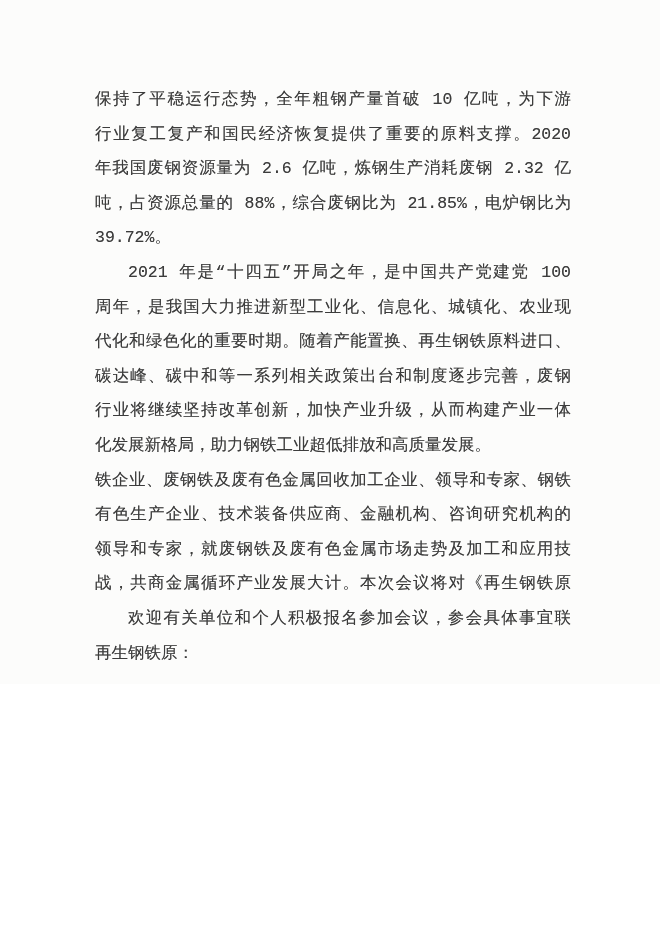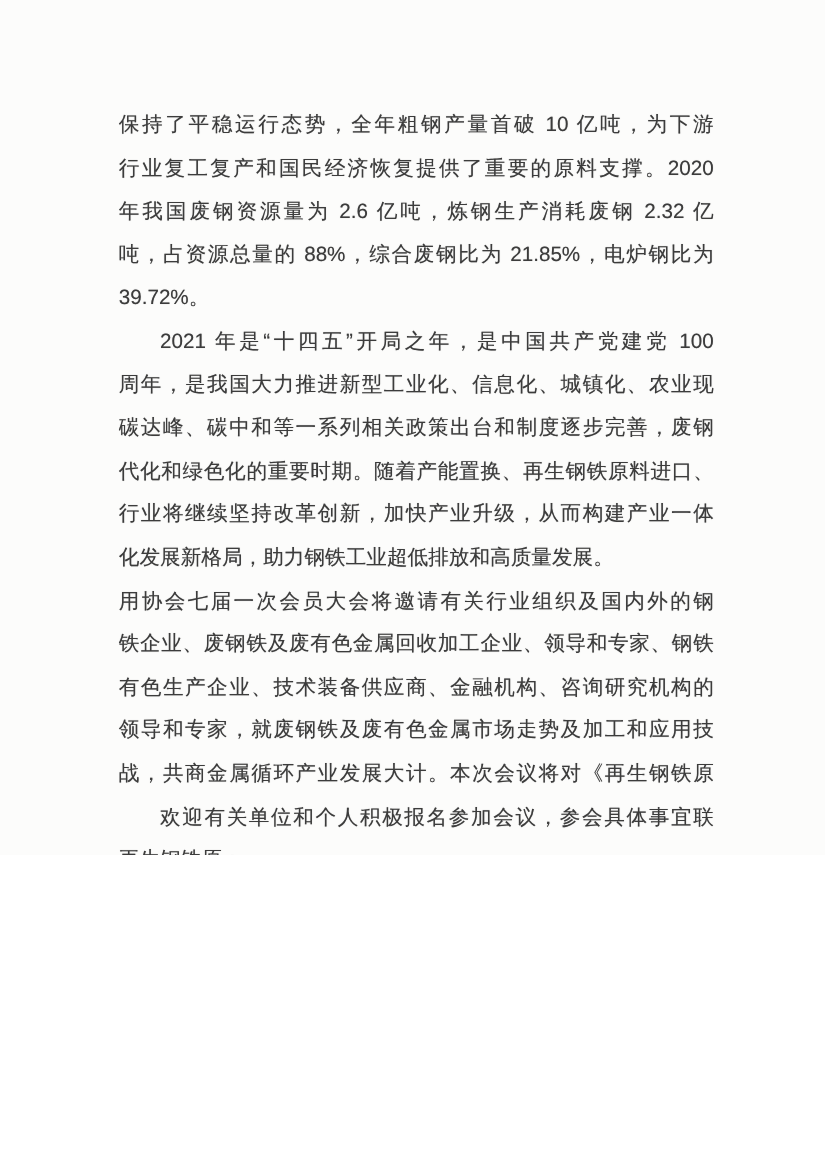--- a/index.html
+++ b/index.html
@@ -6,21 +6,21 @@
     margin: 0;
     padding: 0;
     background: #ffffff;
   }
   .page {
     position: relative;
     width: 660px;
     height: 684px;
     background: #fcfcfb;
     overflow: hidden;
-    font-family: Liberation Sans, sans-serif;
+    font-family: Liberation Mono, monospace;
   }
   .text-block {
     position: absolute;
     left: 95px;
     top: 83px;
     width: 476px;
     color: #3c3c3c;
     font-size: 16.5px;
     text-shadow: 0 0 0.6px rgba(70,70,70,0.55);
   }
@@ -61,27 +61,26 @@
       <div class="paragraph">
         <div class="line">保持了平稳运行态势，全年粗钢产量首破 10 亿吨，为下游</div>
         <div class="line">行业复工复产和国民经济恢复提供了重要的原料支撑。2020</div>
         <div class="line">年我国废钢资源量为 2.6 亿吨，炼钢生产消耗废钢 2.32 亿</div>
         <div class="line">吨，占资源总量的 88%，综合废钢比为 21.85%，电炉钢比为</div>
         <div class="line last">39.72%。</div>
       </div>
       <div class="paragraph">
         <div class="line indent">2021 年是“十四五”开局之年，是中国共产党建党 100</div>
         <div class="line">周年，是我国大力推进新型工业化、信息化、城镇化、农业现</div>
+        <div class="line">代化和绿色化的重要时期。随着产能置换、再生钢铁原料进口、</div>
         <div class="line">碳达峰、碳中和等一系列相关政策出台和制度逐步完善，废钢</div>
-        <div class="line">代化和绿色化的重要时期。随着产能置换、再生钢铁原料进口、</div>
         <div class="line">行业将继续坚持改革创新，加快产业升级，从而构建产业一体</div>
         <div class="line last">化发展新格局，助力钢铁工业超低排放和高质量发展。</div>
       </div>
       <div class="paragraph">
-        <div class="line">用协会七届一次会员大会将邀请有关行业组织及国内外的钢</div>
         <div class="line">铁企业、废钢铁及废有色金属回收加工企业、领导和专家、钢铁</div>
         <div class="line">有色生产企业、技术装备供应商、金融机构、咨询研究机构的</div>
         <div class="line">领导和专家，就废钢铁及废有色金属市场走势及加工和应用技</div>
         <div class="line">战，共商金属循环产业发展大计。本次会议将对《再生钢铁原</div>
       </div>
       <div class="paragraph">
         <div class="line indent">欢迎有关单位和个人积极报名参加会议，参会具体事宜联</div>
         <div class="line last">再生钢铁原：</div>
       </div>
     </div>

